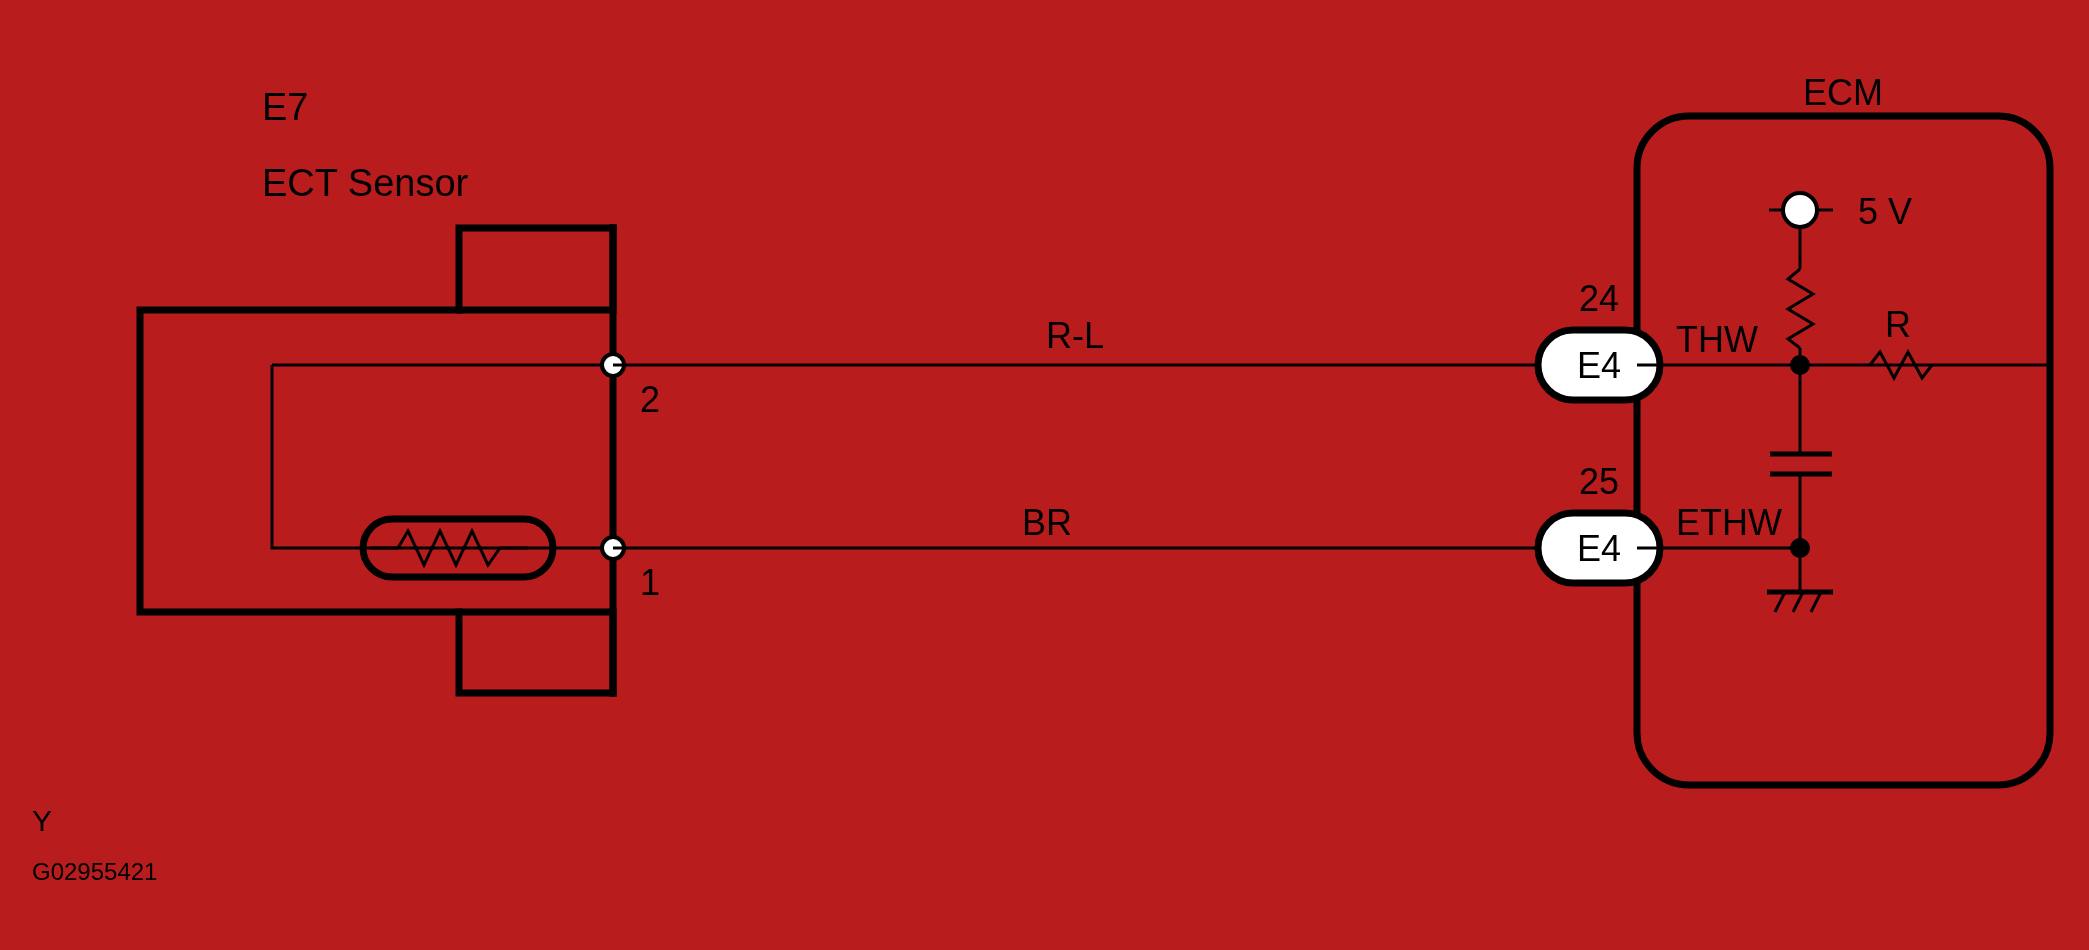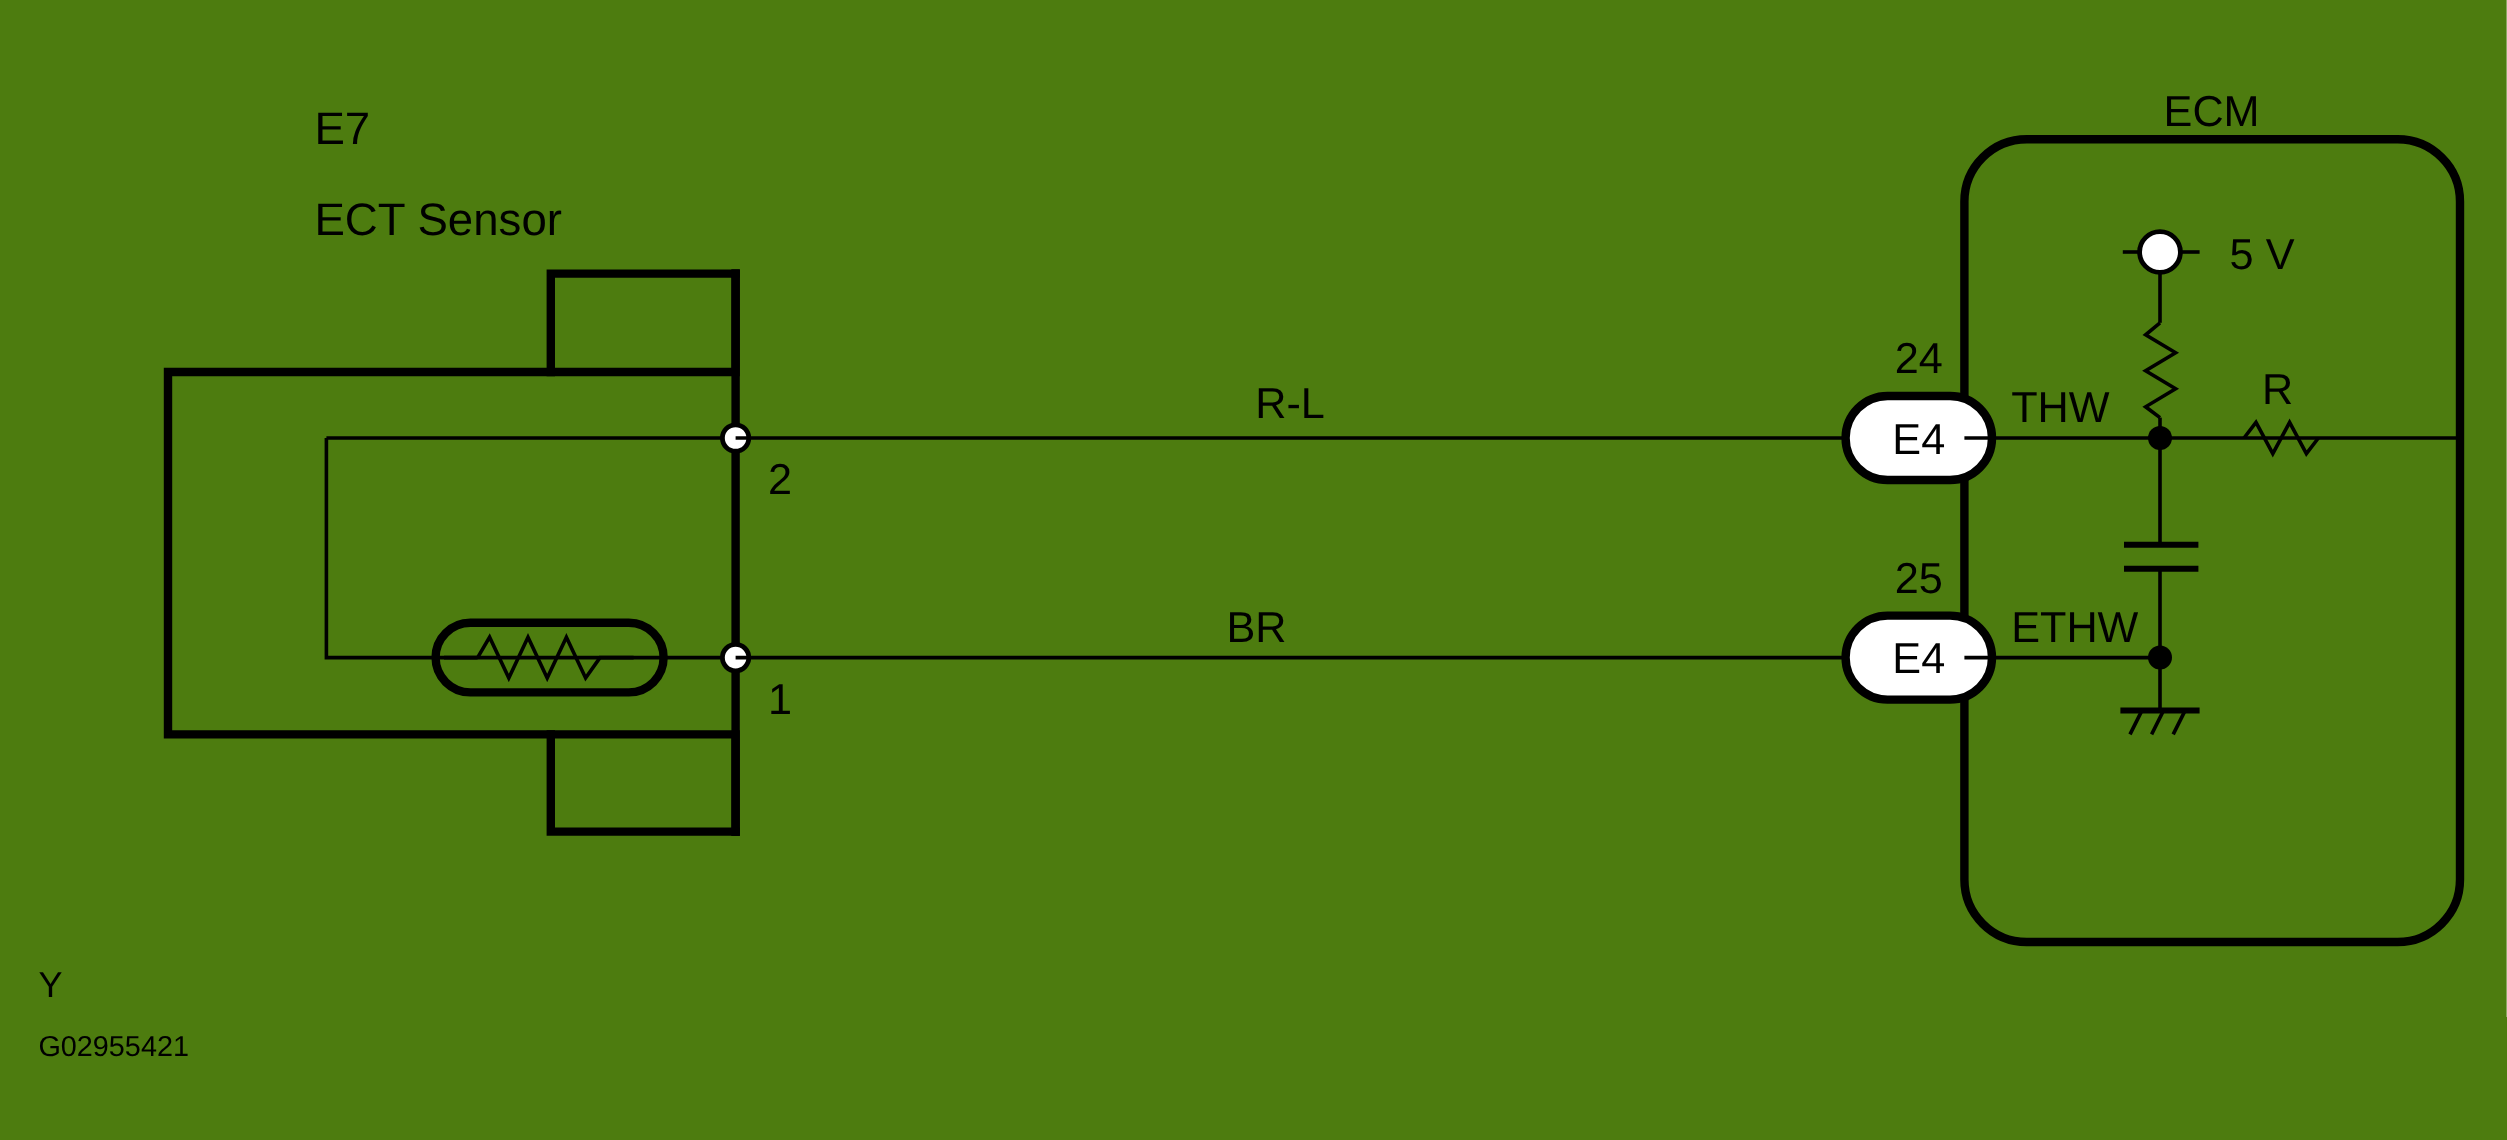--- a/index.html
+++ b/index.html
@@ -9,21 +9,21 @@
     background: #ffffff;
   }
   body {
     font-family: "Liberation Sans", sans-serif;
     color: #000000;
   }
   #diagram-root {
     position: relative;
     width: 2089px;
     height: 950px;
-    background: #4d7c0f;
+    background: #b91c1c;
     overflow: hidden;
   }
   #wiring-svg {
     position: absolute;
     top: 0;
     left: 0;
     width: 2089px;
     height: 950px;
     display: block;
   }

